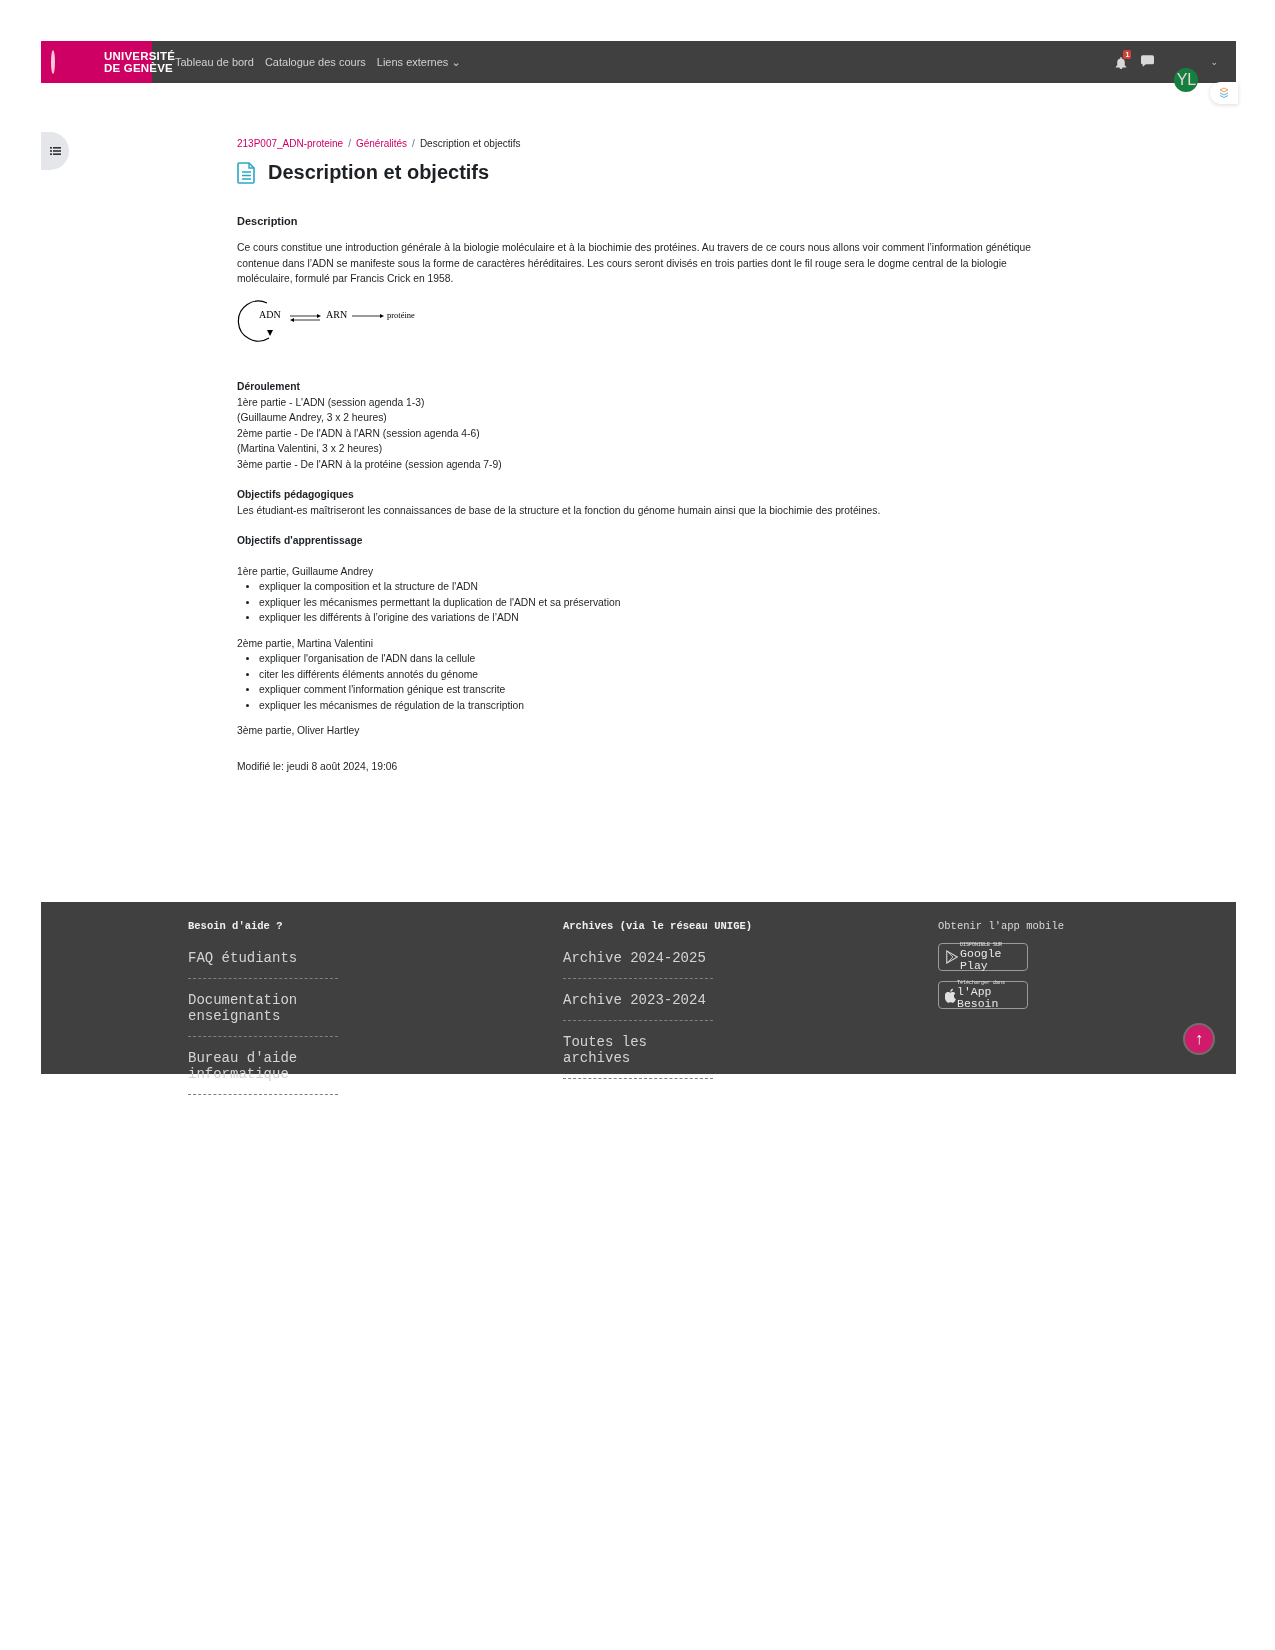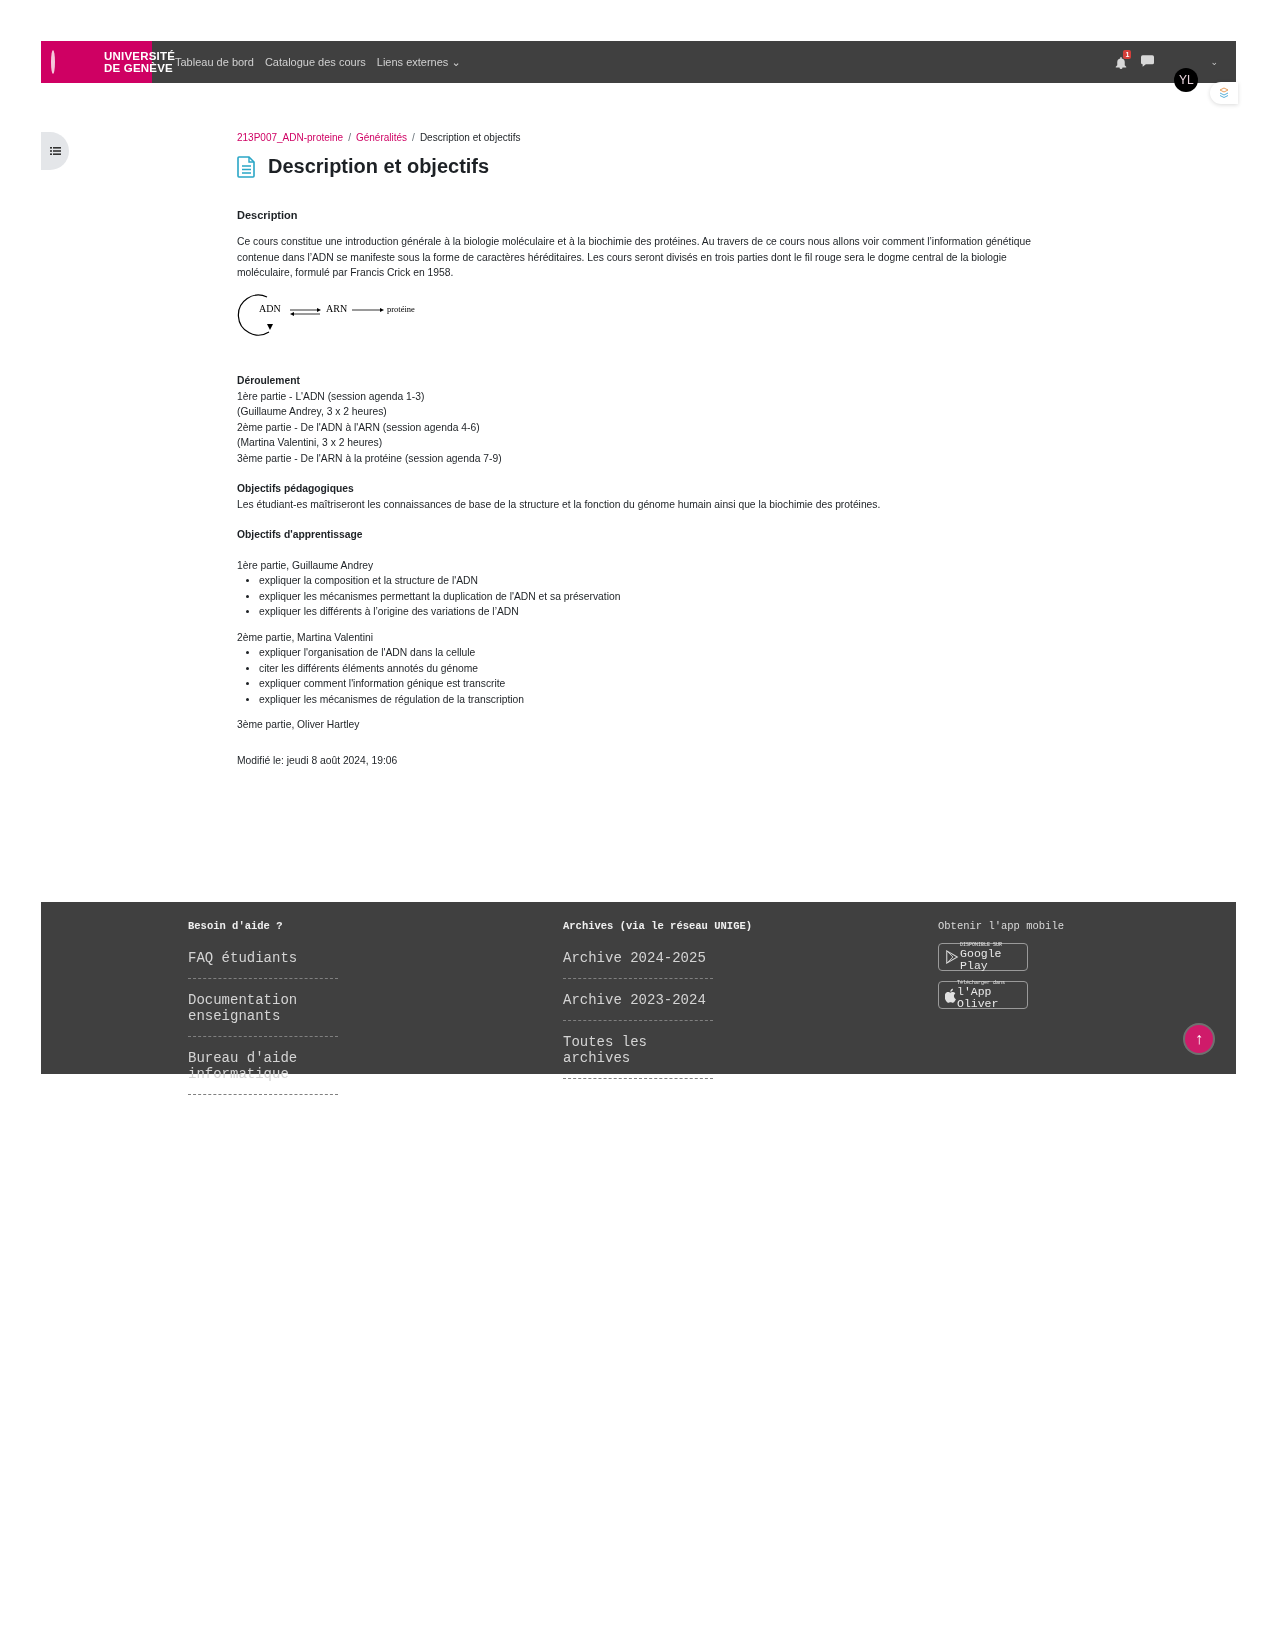--- a/index.html
+++ b/index.html
@@ -12,30 +12,30 @@
   .seal { width: 24px; height: 24px; border-radius: 50%; border: 2px solid #f5c7da; background: #e8a1c1; position: relative; }
   .seal::after { content: ""; position: absolute; left: 7px; top: 4px; width: 6px; height: 12px; background: #cf0063; border-radius: 2px; }
   .brand-text { color: #fff; font-weight: bold; font-size: 11.5px; line-height: 12px; letter-spacing: 0.2px; margin-left: 44px; }
   .nav-links { display: flex; gap: 11px; margin-left: 23px; }
   .nav-link { color: #d0d0d0; font-size: 11px; white-space: nowrap; }
   .nav-right { margin-left: auto; display: flex; align-items: center; gap: 12px; padding-right: 18px; }
   .bell { position: relative; width: 14px; height: 14px; }
   .bell svg { width: 12px; height: 12px; fill: #d8d8d8; }
   .badge { position: absolute; left: 8px; top: -5px; background: #d43f3a; color: #fff; font-size: 7px; font-weight: bold; padding: 0 2px; border-radius: 2px; line-height: 9px; }
   .chat svg { width: 13px; height: 12px; fill: #d8d8d8; }
-  .avatar { width: 24px; height: 24px; border-radius: 50%; background: #000000; color: #e8d4dc; font-size: 12px; display: flex; align-items: center; justify-content: center; margin-left: 8px; margin-top: 36px; }
+  .avatar { width: 24px; height: 24px; border-radius: 50%; background: #15803d; color: #e8d4dc; font-size: 16px; display: flex; align-items: center; justify-content: center; margin-left: 8px; margin-top: 36px; }
   .caret { color: #c8c8c8; font-size: 9px; }
 
   .float-widget { position: absolute; left: 1210px; top: 82px; width: 28px; height: 22px; background: #fff; border-radius: 11px 0 0 11px; box-shadow: 0 1px 4px rgba(0,0,0,0.15); display: flex; align-items: center; justify-content: center; }
 
   .drawer-toggle { position: absolute; left: 41px; top: 132px; width: 28px; height: 38px; background: #e4e6e9; border-radius: 0 19px 19px 0; display: flex; align-items: center; justify-content: center; }
   .drawer-toggle svg { width: 11px; height: 10px; }
 
   
-  .main { position: absolute; left: 237px; top: 130px; width: 800px; font-size: 10.3px; line-height: 15.5px; color: #1d2125; }
+  .main { position: absolute; left: 237px; top: 136px; width: 800px; font-size: 10.3px; line-height: 15.5px; color: #1d2125; }
   .breadcrumb { font-size: 10px; display: flex; gap: 5px; }
   .breadcrumb a { color: #cf0063; text-decoration: none; }
   .breadcrumb .sep { color: #6a737b; }
   .title-row { display: flex; align-items: center; gap: 12px; margin-top: 10px; }
   .title-row svg { width: 19px; height: 22px; }
   h1 { font-size: 20px; font-weight: bold; color: #1d2125; }
   .h-desc { font-weight: bold; font-size: 11px; margin-top: 30px; }
   .para { margin-top: 11px; }
   .diagram { margin-top: 8px; width: 200px; height: 50px; }
   .sec-title { font-weight: bold; }
@@ -217,21 +217,21 @@
           <div class="store-small">Disponible sur</div>
           <div class="store-big">Google Play</div>
         </div>
       </div>
       <div class="store-btn">
         <svg width="13" height="15" viewBox="0 0 13 15">
             <path d="M10.5 8c0-2 1.6-2.9 1.7-3-1-1.4-2.4-1.5-2.9-1.5-1.2-.1-2.4.7-3 .7s-1.6-.7-2.6-.7C2.3 3.5 1 4.3.3 5.6c-1.5 2.6-.4 6.4 1 8.5.7 1 1.5 2.1 2.6 2 1-.04 1.4-.7 2.7-.7s1.6.7 2.7.6c1.1 0 1.8-1 2.5-2 .8-1.1 1.1-2.2 1.1-2.3 0 0-2.2-.8-2.4-3.7zM8.6 2c.5-.7.9-1.6.8-2.5-.8 0-1.8.5-2.3 1.2-.5.6-1 1.5-.8 2.4.9.1 1.8-.4 2.3-1.1z" fill="#e0e0e0"></path>
           </svg>
         <div>
           <div class="store-small" style="text-transform:none">Télécharger dans</div>
-          <div class="store-big">l'App Oliver</div>
+          <div class="store-big">l'App Besoin</div>
         </div>
       </div>
     </div>
     <div class="totop">
       <span>↑</span>
     </div>
   </div>
 
 </div>
 

